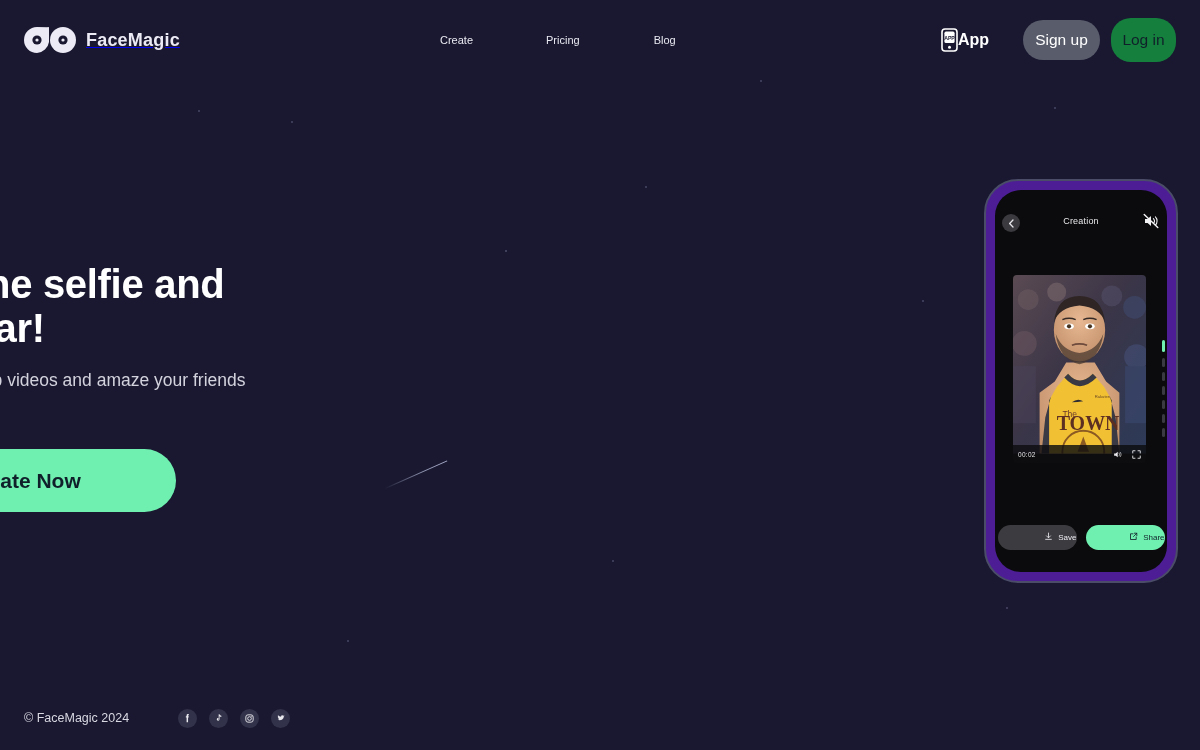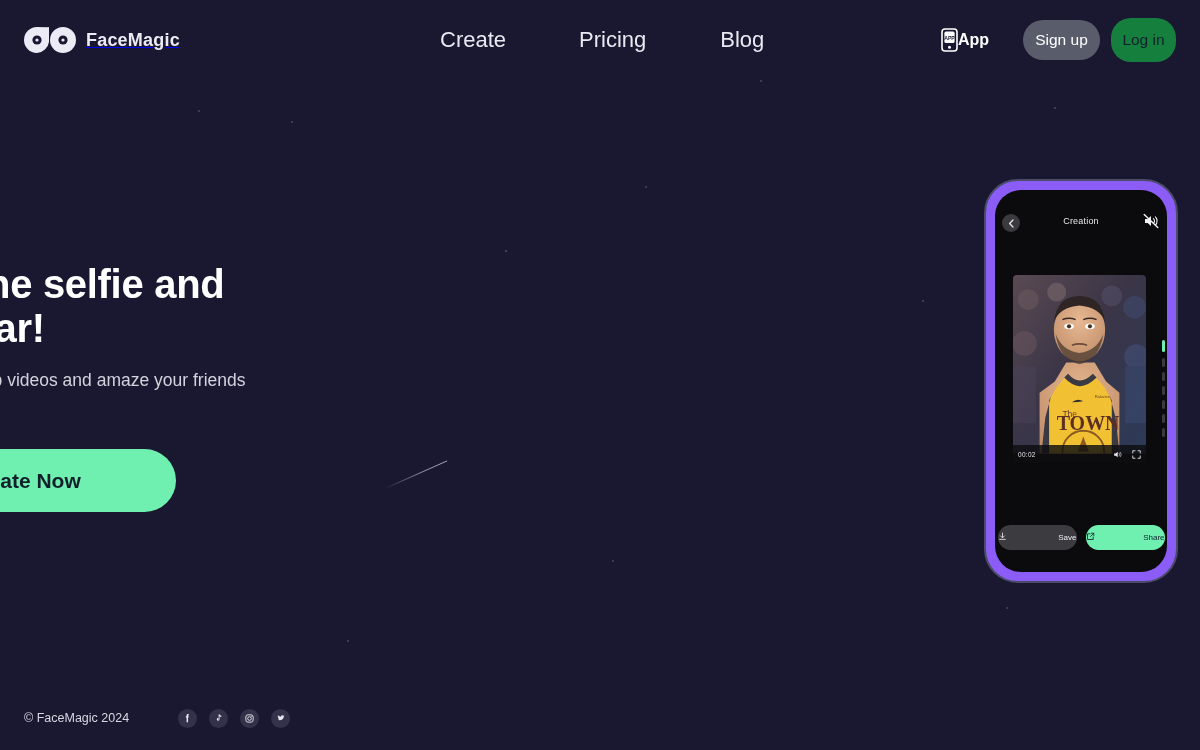--- a/index.html
+++ b/index.html
@@ -23,21 +23,21 @@
   .header {
     position:absolute; top:0; left:0; width:1200px; height:80px;
     display:flex; align-items:center; z-index:20;
   }
   .logo-wrap { display:flex; align-items:center; margin-left:24px; gap:10px; }
   .logo-mark { width:52px; height:26px; display:block; }
   .logo-text { font-size:18px; font-weight:700; letter-spacing:.2px; color:#eceaf5; }
 
   .nav { position:absolute; left:440px; top:0; height:80px; display:flex; align-items:center; gap:0; }
   .nav a {
-    color:#e9e9f2; font-size:22px; text-decoration:none; font-weight:400;
+    color:#e9e9f2; font-size:11px; text-decoration:none; font-weight:400;
     padding:8px 0; display:inline-block;
   }
   .nav .gap1 { width:73px; } .nav .gap2 { width:74px; }
 
   .header-right {
     position:absolute; right:24px; top:0; height:80px;
     display:flex; align-items:center; gap:0;
   }
   .app-link { display:flex; align-items:center; gap:0; color:#fff; font-size:16px; font-weight:700; text-decoration:none; }
   .phone-ico { width:17px; height:24px; display:block; }
@@ -57,21 +57,21 @@
   .hero .sub { margin-top:20px; font-size:17.5px; color:#d3d3de; font-weight:400; }
   .btn-create {
     margin-top:58px; width:306px; height:63px; border:none; border-radius:32px;
     background:#6ff0b0; color:#10202a; font-size:21px; font-weight:700;
     font-family:"Liberation Sans", sans-serif; cursor:pointer;
   }
 
   
   .phone {
     position:absolute; left:984px; top:179px; width:194px; height:404px;
-    border-radius:34px; background:#8b5cf6; border:2px solid #4a4c68;
+    border-radius:34px; background:#4c1d95; border:2px solid #4a4c68;
     padding:9px;
   }
   .phone-screen {
     position:relative; width:100%; height:100%; border-radius:26px;
     background:#0b0b0d; overflow:hidden;
   }
   .ps-top { position:relative; height:56px; }
   .back-btn {
     position:absolute; left:7px; top:24px; width:18px; height:18px; border-radius:50%;
     background:#3a3a3f; display:flex; align-items:center; justify-content:center;
@@ -90,21 +90,21 @@
     padding:0 5px; justify-content:space-between;
   }
   .vid-time { font-size:6.5px; color:#e2e2e6; letter-spacing:.3px; }
   .vid-ctrls { display:flex; align-items:center; gap:10px; }
 
   .scroll-dot { position:absolute; right:2px; width:3px; border-radius:2px; }
 
   .ps-actions { position:absolute; left:0; right:0; bottom:22px; display:flex; justify-content:center; gap:9px; }
   .act-btn {
     height:25px; border:none; border-radius:13px; display:flex; align-items:center;
-    justify-content:space-between; gap:5px; font-size:8px; cursor:pointer;
+    justify-content:flex-end; gap:5px; font-size:8px; cursor:pointer;
     font-family:"Liberation Sans", sans-serif;
   }
   .act-save { width:79px; background:#3c3c40; color:#ececf0; }
   .act-share { width:79px; background:#6ff0b0; color:#12222c; }
 
   
   .footer {
     position:absolute; left:0; bottom:0; width:1200px; height:64px;
     display:flex; align-items:center;
   }

